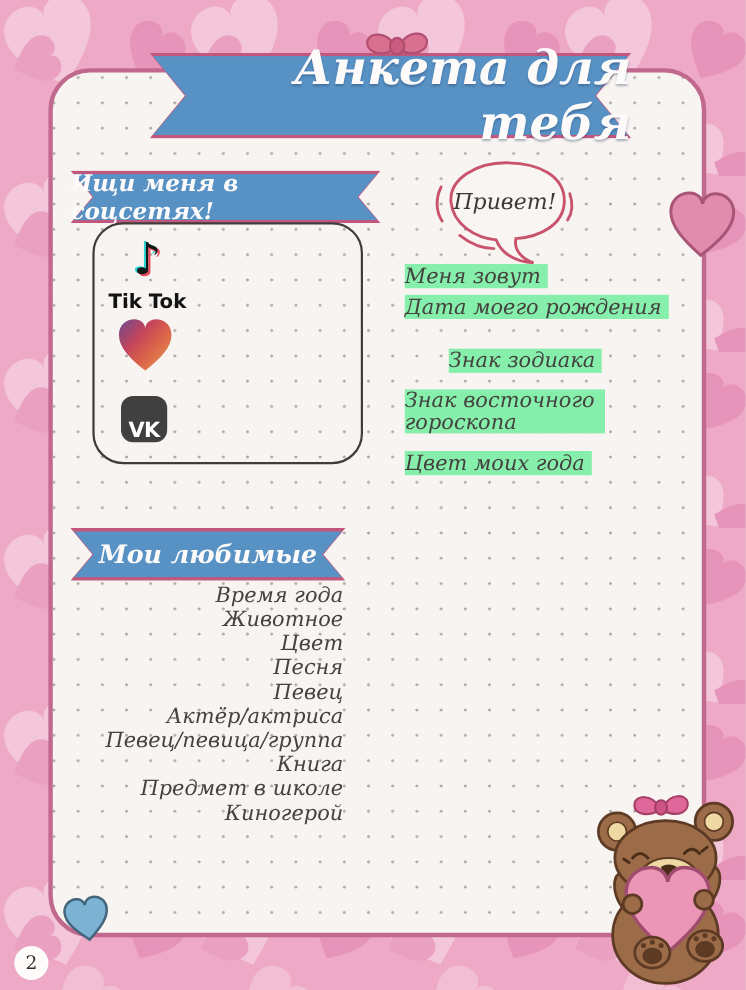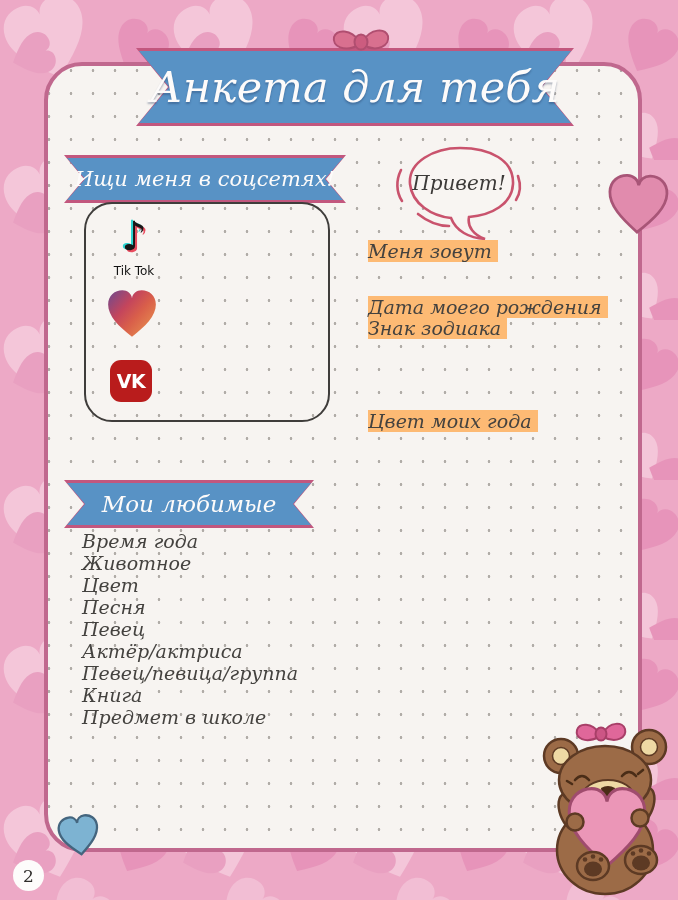--- a/index.html
+++ b/index.html
@@ -17,26 +17,26 @@
     border:4px solid #c0688e;border-radius:38px;
     background-image:radial-gradient(circle,rgba(118,112,106,.55) 1.1px,transparent 1.6px);
     background-size:22px 23px;background-position:12px 16px;
   }
   
   .ribbon{position:absolute;}
   .rb-outer{position:absolute;inset:0;background:#c2577e;}
   .rb-inner{position:absolute;inset:3px;background:#5892c5;}
   .rb-label{
     position:absolute;inset:0;display:flex;align-items:center;justify-content:center;
-    color:#fdfbfa;font-style:italic;
+    color:#fdfbfa;font-style:italic;font-weight:bold;
   }
   .banner{left:136px;top:48px;width:438px;height:78px;}
   .banner .rb-outer{clip-path:polygon(0 0,100% 0,calc(100% - 32px) 50%,100% 100%,0 100%,32px 50%);}
   .banner .rb-inner{clip-path:polygon(0 0,100% 0,calc(100% - 30px) 50%,100% 100%,0 100%,30px 50%);}
-  .banner .rb-label{font-size:43px;font-weight:400;text-shadow:0 2px 2px rgba(30,50,90,.35);}
+  .banner .rb-label{font-size:43px;font-weight:700;text-shadow:0 2px 2px rgba(30,50,90,.35);text-align:right;}
   .ribbon-small .rb-outer{clip-path:polygon(0 0,100% 0,calc(100% - 20px) 50%,100% 100%,0 100%,20px 50%);}
   .ribbon-small .rb-inner{clip-path:polygon(0 0,100% 0,calc(100% - 18px) 50%,100% 100%,0 100%,18px 50%);}
   .ribbon-social{left:64px;top:155px;width:282px;height:48px;}
   .ribbon-social .rb-label{font-size:21px;}
   .ribbon-fav{left:64px;top:480px;width:250px;height:48px;}
   .ribbon-fav .rb-label{font-size:23px;}
   .bow{position:absolute;left:329px;top:23px;}
   
   .social-box{
     position:absolute;left:84px;top:202px;width:242px;height:216px;
@@ -45,47 +45,47 @@
   .tiktok-icon{position:absolute;left:26px;top:8px;width:44px;height:48px;}
   .tiktok-icon span{
     position:absolute;left:0;top:0;width:100%;text-align:center;
     font-family:"DejaVu Sans",sans-serif;font-weight:700;font-size:40px;line-height:48px;
   }
   .tt-cyan{color:#2ad4d0;transform:translate(-2px,-1px);}
   .tt-red{color:#e94b5e;transform:translate(2px,1.5px);}
   .tt-black{color:#181718;}
   .tiktok-label{
     position:absolute;left:6px;top:60px;width:84px;text-align:center;
-    font-family:"DejaVu Sans",sans-serif;font-weight:400;font-size:12px;color:#131313;
+    font-family:"DejaVu Sans",sans-serif;font-weight:700;font-size:18px;color:#131313;
   }
   .likee-icon{position:absolute;left:17px;top:84px;}
   .vk-icon{
     position:absolute;left:24px;top:156px;width:42px;height:42px;
-    background:#b91c1c;border-radius:11px;
-    display:flex;align-items:center;justify-content:center;
+    background:#404040;border-radius:11px;
+    display:flex;align-items:flex-end;justify-content:center;
     font-family:"DejaVu Sans",sans-serif;font-weight:700;font-size:19px;color:#ffffff;
     letter-spacing:-.5px;
   }
   
   .bubble{position:absolute;left:388px;top:138px;}
   .bubble path{fill:none;stroke:#c9536d;stroke-width:2.6;stroke-linecap:round;}
   .bubble .bubble-body{fill:#f8f5f2;}
   .bubble text{
     font-family:"DejaVu Serif",serif;font-style:italic;font-size:20px;fill:#3c3a38;
     text-anchor:middle;
   }
   
   .form-label{
     position:absolute;left:368px;font-style:italic;font-size:19px;color:#44423f;
-    background:#fdba74;padding-right:6px;
-  }
-  .fl-0{top:240px;} .fl-1{top:296px;} .fl-2{top:317px;}
+    background:#86efac;padding-right:6px;
+  }
+  .fl-0{top:240px;} .fl-1{top:268px;} .fl-2{top:317px;margin-left:40px;}
   .fl-3{top:354px;width:176px;line-height:20px;} .fl-4{top:410px;}
   
-  .fav-list{position:absolute;left:82px;top:530px;width:230px;}
+  .fav-list{position:absolute;left:82px;top:530px;width:230px;text-align:right;}
   .fav-line{
     font-style:italic;font-size:19px;line-height:22px;color:#44423f;white-space:nowrap;
   }
   
   .heart-pink-right{position:absolute;left:604px;top:168px;transform:rotate(2deg);}
   .heart-blue{position:absolute;left:56px;top:814px;transform:rotate(-8deg);}
   .bear{position:absolute;left:537px;top:700px;}
   .page-num{
     position:absolute;left:13px;top:860px;width:31px;height:31px;border-radius:50%;
     background:#fdfcfb;display:flex;align-items:center;justify-content:center;
@@ -157,38 +157,40 @@
     <path class="bubble-body" d="M22,46 C20,24 46,10 72,10 C102,10 126,22 125,46 C124,66 104,77 81,79 C79,89 86,97 97,101 C81,100 68,93 63,80 C44,78 24,66 22,46 Z"></path>
     <path d="M13,32 C8,42 8,54 14,63"></path>
     <path d="M30,76 C40,84 51,88 61,88"></path>
     <path d="M130,38 C133,47 132,56 128,62"></path>
     <text x="71" y="52">Привет!</text>
   </svg>
 
   <div class="form-label fl-0">Меня зовут</div>
   <div class="form-label fl-1">Дата моего рождения</div>
   <div class="form-label fl-2">Знак зодиака</div>
+  <div class="form-label fl-3">Знак восточного гороскопа</div>
   <div class="form-label fl-4">Цвет моих года</div>
 
   <div class="ribbon ribbon-small ribbon-fav">
     <div class="rb-outer"></div>
     <div class="rb-inner"></div>
     <div class="rb-label">Мои любимые</div>
   </div>
 
   <div class="fav-list">
     <div class="fav-line">Время года</div>
     <div class="fav-line">Животное</div>
     <div class="fav-line">Цвет</div>
     <div class="fav-line">Песня</div>
     <div class="fav-line">Певец</div>
     <div class="fav-line">Актёр/актриса</div>
     <div class="fav-line">Певец/певица/группа</div>
     <div class="fav-line">Книга</div>
     <div class="fav-line">Предмет в школе</div>
+    <div class="fav-line">Киногерой</div>
   </div>
 
   <svg class="heart-pink-right" width="68" height="74" viewBox="0 0 100 96">
     <path d="M50,88 C26,68 8,50 8,30 C8,14 20,5 33,5 C42,5 49,11 50,19 C51,11 58,5 67,5 C80,5 92,14 92,30 C92,50 74,68 50,88 Z" fill="#e18bad" stroke="#a85577" stroke-width="4"></path>
   </svg>
   <svg class="heart-blue" width="46" height="44" viewBox="0 0 100 96">
     <path d="M50,88 C26,68 8,50 8,30 C8,14 20,5 33,5 C42,5 49,11 50,19 C51,11 58,5 67,5 C80,5 92,14 92,30 C92,50 74,68 50,88 Z" fill="#7db3d2" stroke="#44657e" stroke-width="5"></path>
   </svg>
 
   <svg class="bear" width="141" height="200" viewBox="0 0 141 200">

